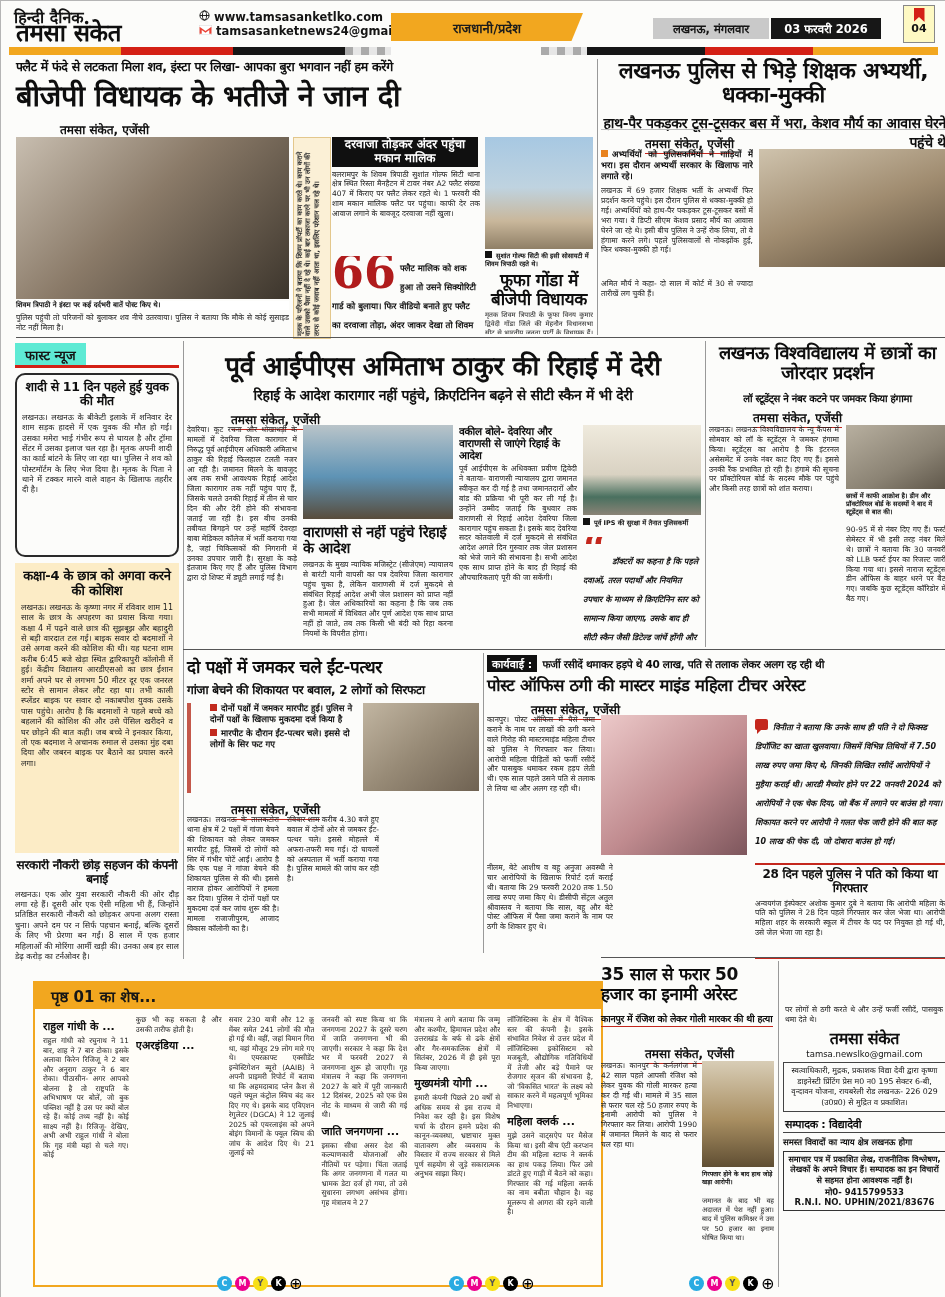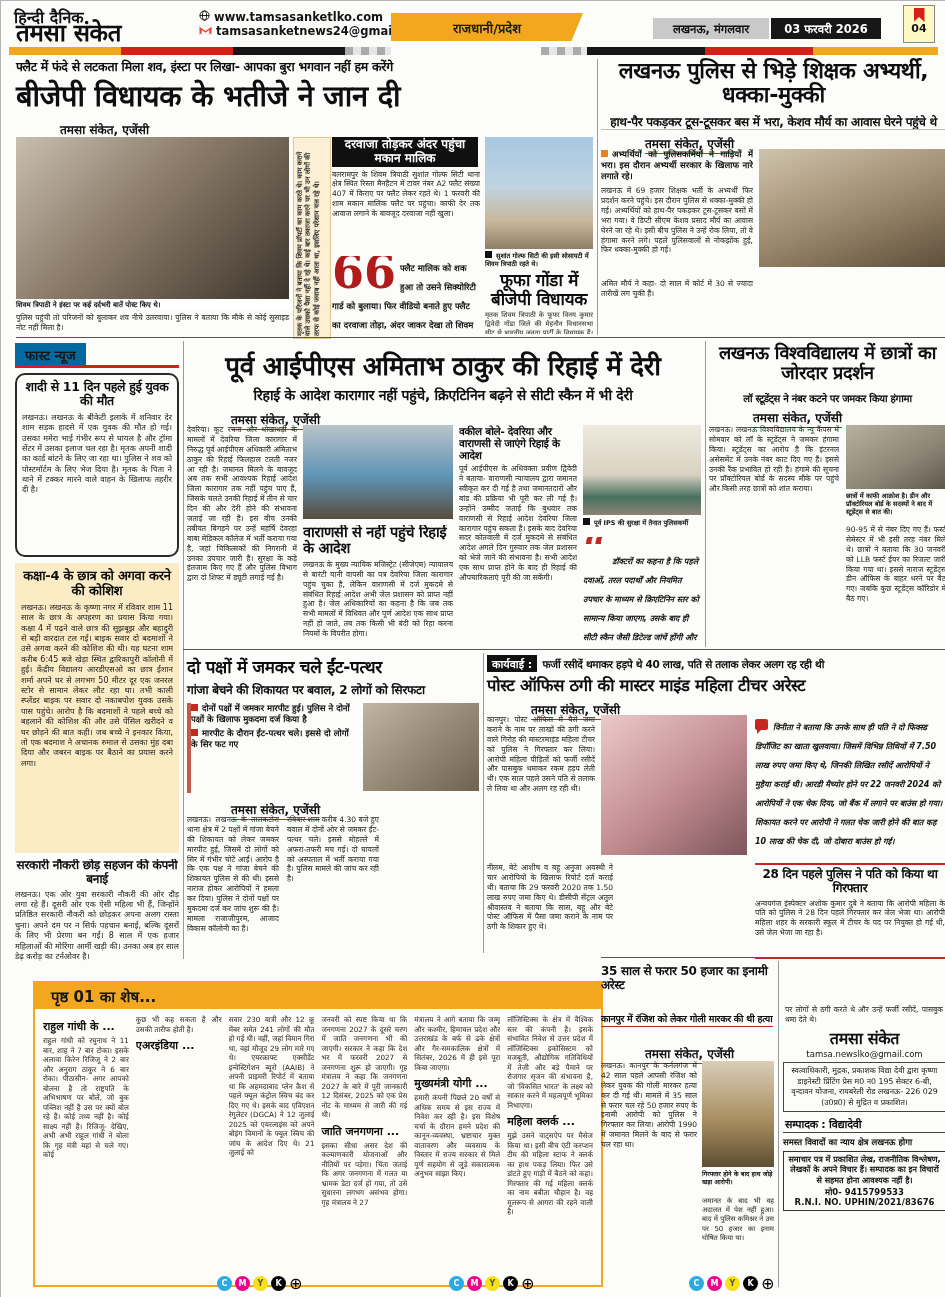--- a/index.html
+++ b/index.html
@@ -29,21 +29,21 @@
   .hdiv{position:absolute;height:1px;background:#777;}
   .vdiv{position:absolute;width:1px;background:#999;}
   .vstrip{writing-mode:vertical-rl;transform:rotate(180deg);font-size:6.8px;line-height:1.25;
           background:#fbf0d6;border:1px solid #e3c78c;padding:2px;color:#333;font-weight:bold;}
   .pull66{font-size:46px;font-weight:bold;color:#b01c1c;line-height:.72;float:left;margin-right:4px;
           font-family:"DejaVu Serif","Liberation Serif",serif;}
   .mk{display:inline-block;width:15px;height:15px;border-radius:50%;color:#fff;font-size:8px;font-weight:bold;
       text-align:center;line-height:15px;margin-right:3px;vertical-align:middle;}
   .mk.c{background:#29abe2;} .mk.m{background:#ec008c;} .mk.y{background:#f7e017;color:#555;} .mk.k{background:#000;}
   .reg{font-size:16px;vertical-align:middle;color:#000;}
-  .tab{background:#0369a1;font-weight:bold;font-size:13px;padding:3px 10px;color:#151515;}
+  .tab{background:#5eead4;font-weight:bold;font-size:13px;padding:3px 10px;color:#151515;}
   .box28{border-top:2px solid #c4271d;border-bottom:1px solid #c4271d;}
   .bubble-ic{display:inline-block;width:13px;height:11px;background:#c4271d;position:relative;border-radius:2px;}
   .bubble-ic::after{content:"";position:absolute;left:2px;bottom:-4px;border-top:5px solid #c4271d;border-right:5px solid transparent;}
   .qm{font-family:"DejaVu Serif",serif;font-size:42px;color:#c4271d;line-height:.6;font-weight:bold;}
   .band{border:2px solid #f2a71f;background:#fffdf8;}
   .banner{background:#f2a71f;color:#161616;font-weight:bold;font-size:15px;padding:3px 0 3px 16px;}
   .colhead{font-weight:bold;font-size:11px;margin:3px 0;color:#0e0e0e;}
   .capstrip{background:#fff;}
 </style>
 </head>
@@ -119,21 +119,21 @@
   <div class="abs" style="left:484px;top:136px;width:108px;height:197px;overflow:hidden;">
     <div class="ph ph-bldg" style="position:relative;width:108px;height:112px;"></div>
     <div class="cap" style="font-size:6.5px;margin-top:2px;"><span class="sq" style="background:#111;"></span><span>सुशांत गोल्फ सिटी की इसी सोसायटी में शिवम त्रिपाठी रहते थे।</span></div>
     <div class="hl ctr" style="font-size:17px;margin-top:3px;line-height:1.1;">फूफा गोंडा में बीजेपी विधायक</div>
     <div class="bt" style="font-size:6.8px;margin-top:2px;height:34px;">मृतक शिवम त्रिपाठी के फूफा विनय कुमार द्विवेदी गोंडा जिले की मेहनौन विधानसभा सीट से भारतीय जनता पार्टी के विधायक हैं। 2022 के विधानसभा चुनाव में उन्होंने सपा उम्मीदवार को हराकर लगातार दूसरी बार जीत हासिल की थी। शिवम के परिवार में पिता राजेश त्रिपाठी, मां, छोटा भाई प्रखर और अभिषेक हैं।</div>
   </div>
 
   <div class="vdiv" style="left:596px;top:58px;height:276px;"></div>
 
   <div class="abs hl ctr" style="left:600px;top:58px;width:345px;font-size:22px;line-height:1.1;">लखनऊ पुलिस से भिड़े शिक्षक अभ्यर्थी, धक्का-मुक्की</div>
-  <div class="abs hl ctr" style="left:600px;top:112px;width:345px;font-size:12px;">हाथ-पैर पकड़कर टूस-टूसकर बस में भरा, केशव मौर्य का आवास घेरने पहुंचे थे</div>
+  <div class="abs hl ctr" style="left:600px;top:112px;width:345px;font-size:14px;text-align:right;">हाथ-पैर पकड़कर टूस-टूसकर बस में भरा, केशव मौर्य का आवास घेरने पहुंचे थे</div>
   <div class="hdiv" style="left:600px;top:128px;width:345px;background:#bbb;"></div>
   <div class="abs" style="left:600px;top:132px;"><span class="byline">तमसा संकेत, एजेंसी</span></div>
 
   <div class="abs" style="left:600px;top:148px;width:152px;height:186px;overflow:hidden;">
     <div style="font-size:8.5px;font-weight:bold;line-height:1.3;text-align:justify;">
       <span class="osq"></span><span>अभ्यर्थियों को पुलिसकर्मियों ने गाड़ियों में भरा। इस दौरान अभ्यर्थी सरकार के खिलाफ नारे लगाते रहे।</span>
     </div>
     <div class="bt" style="margin-top:4px;height:90px;">लखनऊ में 69 हजार शिक्षक भर्ती के अभ्यर्थी फिर प्रदर्शन करने पहुंचे। इस दौरान पुलिस से धक्का-मुक्की हो गई। अभ्यर्थियों को हाथ-पैर पकड़कर टूस-टूसकर बसों में भरा गया। वे डिप्टी सीएम केशव प्रसाद मौर्य का आवास घेरने जा रहे थे। इसी बीच पुलिस ने उन्हें रोक लिया, तो वे हंगामा करने लगे। पहले पुलिसवालों से नोकझोंक हुई, फिर धक्का-मुक्की हो गई।</div>
     <div class="bt" style="margin-top:3px;">अमित मौर्य ने कहा- दो साल में कोर्ट में 30 से ज्यादा तारीखें लग चुकी हैं।</div>
   </div>
@@ -193,21 +193,21 @@
   <div class="abs bt" style="left:708px;top:424px;width:130px;height:220px;">लखनऊ। लखनऊ विश्वविद्यालय के न्यू कैंपस में सोमवार को लॉ के स्टूडेंट्स ने जमकर हंगामा किया। स्टूडेंट्स का आरोप है कि इंटरनल असेसमेंट में उनके नंबर काट दिए गए हैं। इससे उनकी रैंक प्रभावित हो रही है। हंगामे की सूचना पर प्रॉक्टोरियल बोर्ड के सदस्य मौके पर पहुंचे और किसी तरह छात्रों को शांत कराया।</div>
   <div class="ph ph-stud" style="left:845px;top:424px;width:100px;height:64px;"></div>
   <div class="abs cap" style="left:845px;top:491px;width:100px;font-size:6.5px;">छात्रों में काफी आक्रोश है। डीन और प्रॉक्टोरियल बोर्ड के सदस्यों ने बाद में स्टूडेंट्स से बात की।</div>
   <div class="abs bt" style="left:845px;top:524px;width:100px;height:120px;">90-95 में से नंबर दिए गए हैं। फर्स्ट सेमेस्टर में भी इसी तरह नंबर मिले थे। छात्रों ने बताया कि 30 जनवरी को LLB फर्स्ट ईयर का रिजल्ट जारी किया गया था। इससे नाराज स्टूडेंट्स डीन ऑफिस के बाहर धरने पर बैठ गए। जबकि कुछ स्टूडेंट्स कॉरिडोर में बैठ गए।</div>
 
   <div class="hdiv" style="left:182px;top:648px;width:763px;background:#555;"></div>
 
   <div class="abs hl" style="left:186px;top:654px;width:292px;font-size:17px;white-space:nowrap;">दो पक्षों में जमकर चले ईंट-पत्थर</div>
   <div class="abs hl" style="left:186px;top:680px;width:292px;font-size:12px;">गांजा बेचने की शिकायत पर बवाल, 2 लोगों को सिरफटा</div>
 
-  <div class="abs" style="left:186px;top:702px;width:168px;height:90px;border-left:4px solid #c4584a;padding-left:0;box-sizing:border-box;overflow:hidden;">
+  <div class="abs" style="left:186px;top:702px;width:168px;height:90px;border-left:4px solid #c4584a;padding-left:19px;box-sizing:border-box;overflow:hidden;">
     <div style="font-size:8.5px;font-weight:bold;line-height:1.25;margin-bottom:4px;"><span class="sq"></span><span>दोनों पक्षों में जमकर मारपीट हुई। पुलिस ने दोनों पक्षों के खिलाफ मुकदमा दर्ज किया है</span></div>
     <div style="font-size:8.5px;font-weight:bold;line-height:1.25;"><span class="sq"></span><span>मारपीट के दौरान ईंट-पत्थर चले। इससे दो लोगों के सिर फट गए</span></div>
   </div>
   <div class="ph ph-clash" style="left:362px;top:702px;width:116px;height:88px;background:linear-gradient(140deg,#c2b6a2 0%,#978a76 50%,#6f6252 100%);"></div>
 
   <div class="abs" style="left:186px;top:798px;"><span class="byline">तमसा संकेत, एजेंसी</span></div>
   <div class="abs" style="left:186px;top:814px;width:292px;height:138px;column-count:3;column-gap:8px;overflow:hidden;">
     <div class="bt">लखनऊ। लखनऊ के तालकटोरा थाना क्षेत्र में 2 पक्षों में गांजा बेचने की शिकायत को लेकर जमकर मारपीट हुई, जिसमें दो लोगों को सिर में गंभीर चोटें आईं। आरोप है कि एक पक्ष ने गांजा बेचने की शिकायत पुलिस से की थी। इससे नाराज होकर आरोपियों ने हमला कर दिया। पुलिस ने दोनों पक्षों पर मुकदमा दर्ज कर जांच शुरू की है। मामला राजाजीपुरम, आजाद विकास कॉलोनी का है।</div>
     <div class="bt" style="margin-top:4px;">रविवार शाम करीब 4.30 बजे हुए बवाल में दोनों ओर से जमकर ईंट-पत्थर चले। इससे मोहल्ले में अफरा-तफरी मच गई। दो घायलों को अस्पताल में भर्ती कराया गया है। पुलिस मामले की जांच कर रही है।</div>
   </div>
@@ -264,21 +264,21 @@
         <div class="bt" style="font-size:7.2px;">लॉजिस्टिक्स के क्षेत्र में वैश्विक स्तर की कंपनी है। इसके संभावित निवेश से उत्तर प्रदेश में लॉजिस्टिक्स इकोसिस्टम को मजबूती, औद्योगिक गतिविधियों में तेजी और बड़े पैमाने पर रोजगार सृजन की संभावना है, जो 'विकसित भारत' के लक्ष्य को साकार करने में महत्वपूर्ण भूमिका निभाएगा।</div>
         <div class="colhead">महिला क्लर्क ...</div>
         <div class="bt" style="font-size:7.2px;">मुझे उसने वाट्सऐप पर मैसेज किया था। इसी बीच एंटी करप्शन टीम की महिला स्टाफ ने क्लर्क का हाथ पकड़ लिया। फिर उसे डांटते हुए गाड़ी में बैठने को कहा। गिरफ्तार की गई महिला क्लर्क का नाम बबीता चौहान है। वह मूलरूप से आगरा की रहने वाली है।</div>
       </div>
     </div>
   </div>
 
   <div class="hdiv" style="left:600px;top:956px;width:345px;background:#555;"></div>
   <div class="vdiv" style="left:777px;top:960px;height:326px;"></div>
 
-  <div class="abs hl" style="left:600px;top:964px;width:172px;font-size:12px;line-height:1.15;">35 साल से फरार 50 हजार का इनामी अरेस्ट</div>
+  <div class="abs hl" style="left:600px;top:964px;width:172px;font-size:17px;line-height:1.15;">35 साल से फरार 50 हजार का इनामी अरेस्ट</div>
   <div class="abs hl" style="left:600px;top:1012px;width:172px;font-size:9.5px;line-height:1.2;border-bottom:1.5px solid #c4271d;padding-bottom:2px;">कानपुर में रंजिश को लेकर गोली मारकर की थी हत्या</div>
   <div class="abs" style="left:600px;top:1042px;"><span class="byline">तमसा संकेत, एजेंसी</span></div>
 
   <div class="abs bt" style="left:600px;top:1060px;width:96px;height:226px;">लखनऊ। कानपुर के कर्नलगंज में 42 साल पहले आपसी रंजिश को लेकर युवक की गोली मारकर हत्या कर दी गई थी। मामले में 35 साल से फरार चल रहे 50 हजार रुपए के इनामी आरोपी को पुलिस ने गिरफ्तार कर लिया। आरोपी 1990 में जमानत मिलने के बाद से फरार चल रहा था।</div>
   <div class="ph ph-police" style="left:701px;top:1060px;width:72px;height:106px;"></div>
   <div class="abs cap" style="left:701px;top:1169px;width:72px;font-size:6.3px;">गिरफ्तार होने के बाद हाथ जोड़े खड़ा आरोपी।</div>
   <div class="abs bt" style="left:701px;top:1196px;width:72px;height:90px;font-size:7px;">जमानत के बाद भी वह अदालत में पेश नहीं हुआ। बाद में पुलिस कमिश्नर ने उस पर 50 हजार का इनाम घोषित किया था।</div>
 
   <div class="abs bt" style="left:784px;top:1004px;width:158px;">पर लोगों से ठगी करते थे और उन्हें फर्जी रसीदें, पासबुक थमा देते थे।</div>
 

